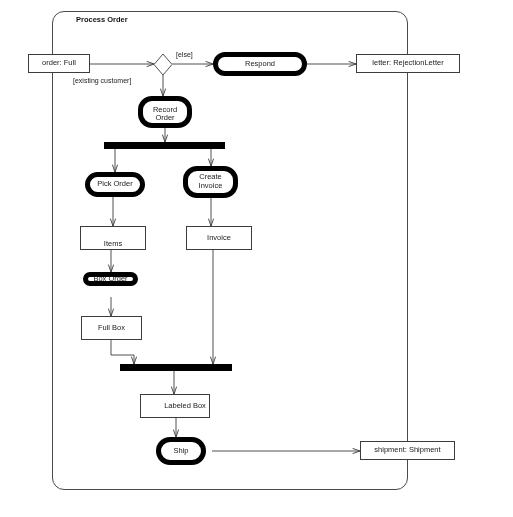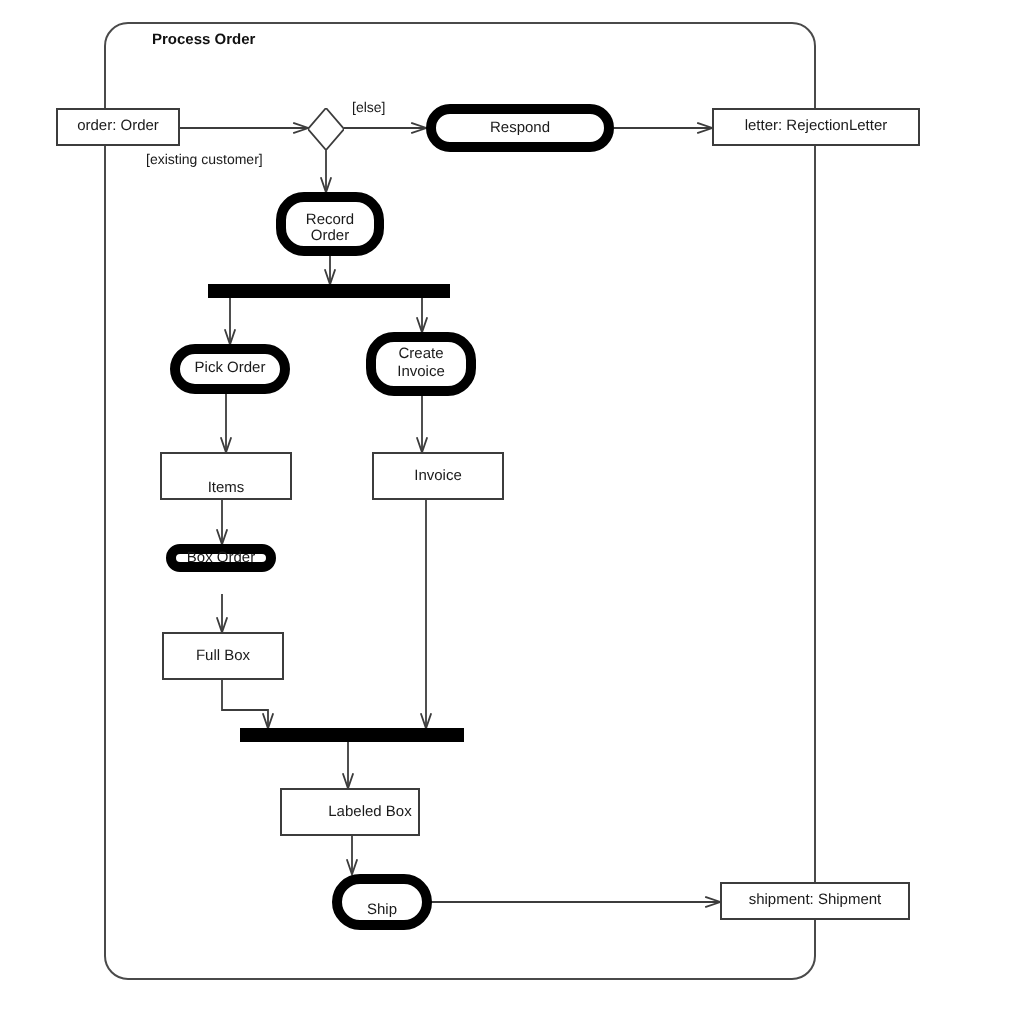--- a/index.html
+++ b/index.html
@@ -111,21 +111,21 @@
         <path d="M 212 451 L 360 451" marker-end="url(#arrow-open)"></path>
       </g>
   </svg>
 
   <div class="frame" id="frame-box" style="left: 52px; top: 11px; width: 356px; height: 479px;"></div>
   <div class="frame-title" id="frame-title" style="left: 62px; top: 15px; margin-left: 12px;">Process Order</div>
 
   <div id="node-layer">
       <div class="node objnode" style="left: 28px; top: 54px; width: 62px; height: 19px;">
         <div>
-          <span>order: Order</span>
+          <span>order: Full</span>
         </div>
       </div>
       <svg class="node diamond" width="18" height="21" viewBox="0 0 18 21" style="left: 154px; top: 54px;">
         <polygon points="9,0 18,10.5 9,21 0,10.5" fill="#ffffff" stroke="#3c3c3c" stroke-width="0.9"></polygon>
       </svg>
       <div class="node action" style="left: 213px; top: 52px; width: 94px; height: 24px;">
         <div>
           <span>Respond</span>
         </div>
       </div>
@@ -171,21 +171,21 @@
         <div>
           <span>Full Box</span>
         </div>
       </div>
       <div class="node barnode" style="left: 120px; top: 364px; width: 112px; height: 7px;"></div>
       <div class="node objnode" style="left: 140px; top: 394px; width: 70px; height: 24px; padding-left: 20px;">
         <div>
           <span>Labeled Box</span>
         </div>
       </div>
-      <div class="node action" style="left: 166px; top: 437px; width: 50px; height: 28px; align-items: flex-end;">
+      <div class="node action" style="left: 156px; top: 437px; width: 50px; height: 28px;">
         <div>
           <span>Ship</span>
         </div>
       </div>
       <div class="node objnode" style="left: 360px; top: 441px; width: 95px; height: 19px; justify-content: center;">
         <div>
           <span>shipment: Shipment</span>
         </div>
       </div>
     </div>

